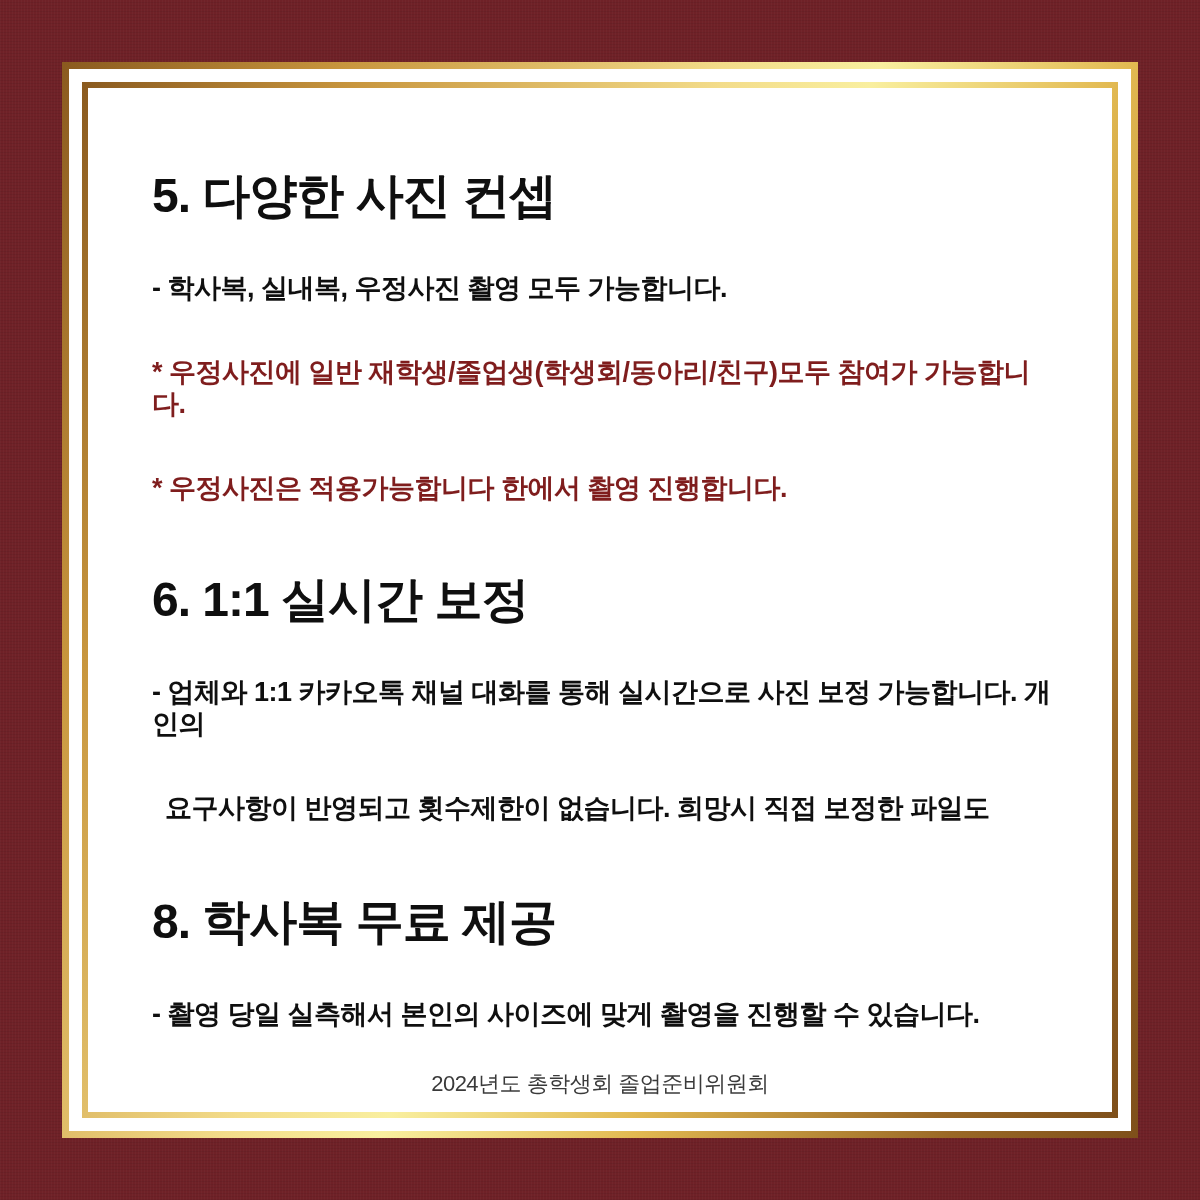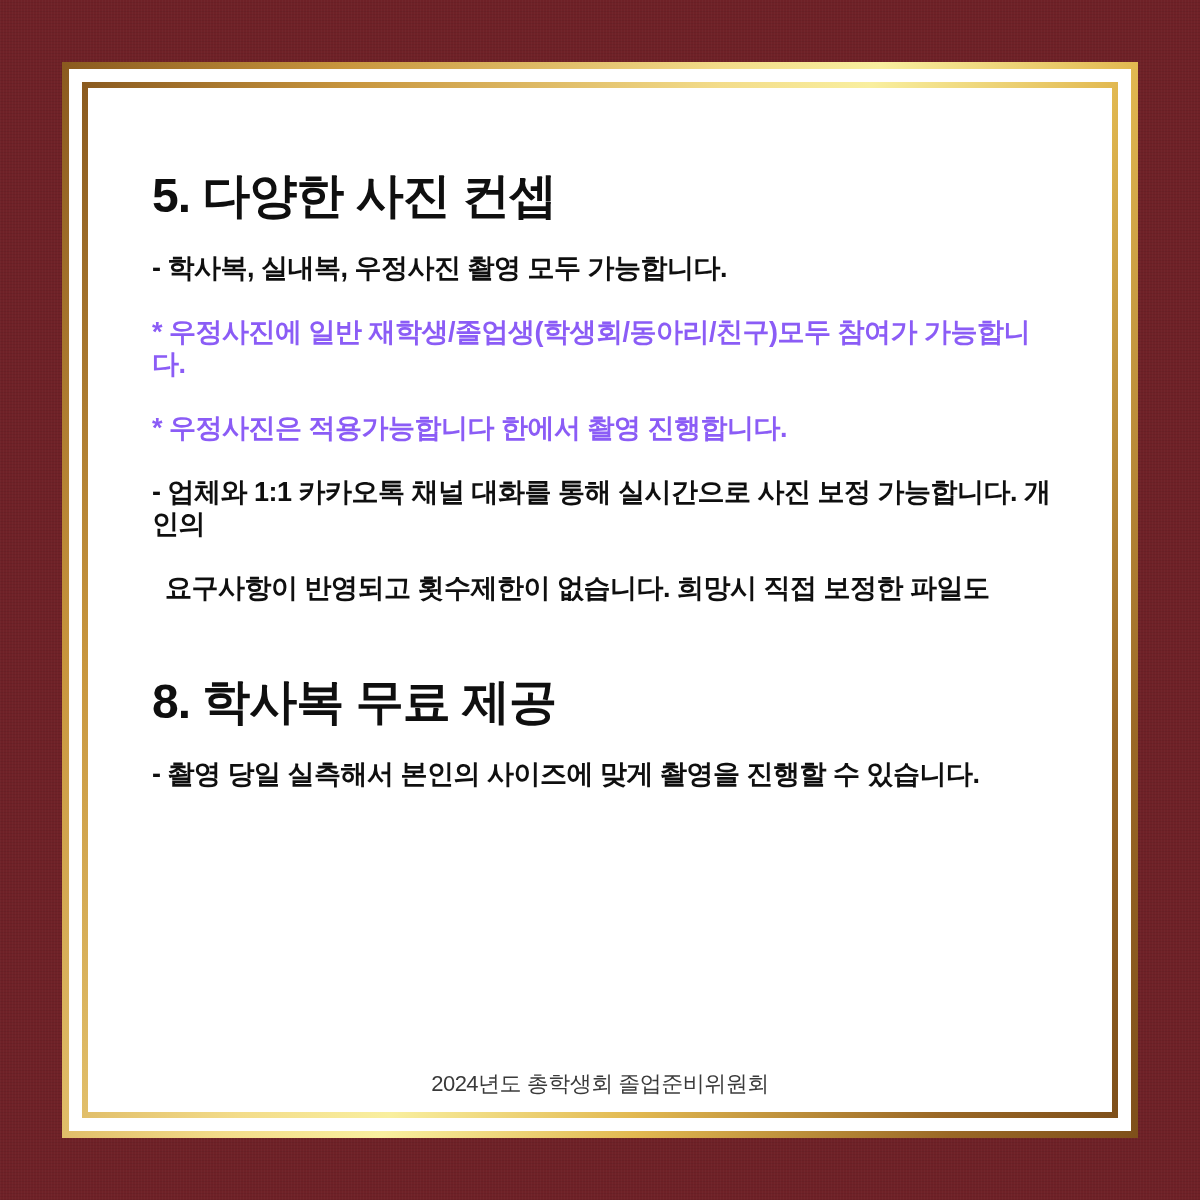--- a/index.html
+++ b/index.html
@@ -61,24 +61,24 @@
     color: #0f0f0f;
     margin: 0;
   }
   .section-title.mt-a { margin-top: 72px; }
   .section-title.mt-b { margin-top: 74px; }
   .line {
     font-size: 27px;
     line-height: 32px;
     font-weight: 700;
     letter-spacing: -0.5px;
-    margin-top: 32px;
+    margin-top: 52px;
     color: #0f0f0f;
   }
-  .line.red { color: #8b5cf6; }
+  .line.red { color: #7f1d1d; }
   .line.indent { padding-left: 13px; }
   .footer {
     position: absolute;
     left: 0;
     right: 0;
     bottom: 15px;
     text-align: center;
     font-size: 22px;
     line-height: 26px;
     font-weight: 400;
@@ -96,20 +96,21 @@
         <div class="content">
 
           <div class="section">
             <h1 class="section-title">5. 다양한 사진 컨셉</h1>
             <div class="line">- 학사복, 실내복, 우정사진 촬영 모두 가능합니다.</div>
             <div class="line red">* 우정사진에 일반 재학생/졸업생(학생회/동아리/친구)모두 참여가 가능합니다.</div>
             <div class="line red">* 우정사진은 적용가능합니다 한에서 촬영 진행합니다.</div>
           </div>
 
           <div class="section">
+            <h1 class="section-title mt-a">6. 1:1 실시간 보정</h1>
             <div class="line">- 업체와 1:1 카카오톡 채널 대화를 통해 실시간으로 사진 보정 가능합니다. 개인의</div>
             <div class="line indent">요구사항이 반영되고 횟수제한이 없습니다. 희망시 직접 보정한 파일도</div>
           </div>
 
           <div class="section">
             <h1 class="section-title mt-b">8. 학사복 무료 제공</h1>
             <div class="line">- 촬영 당일 실측해서 본인의 사이즈에 맞게 촬영을 진행할 수 있습니다.</div>
           </div>
 
           <div class="footer">2024년도 총학생회 졸업준비위원회</div>

